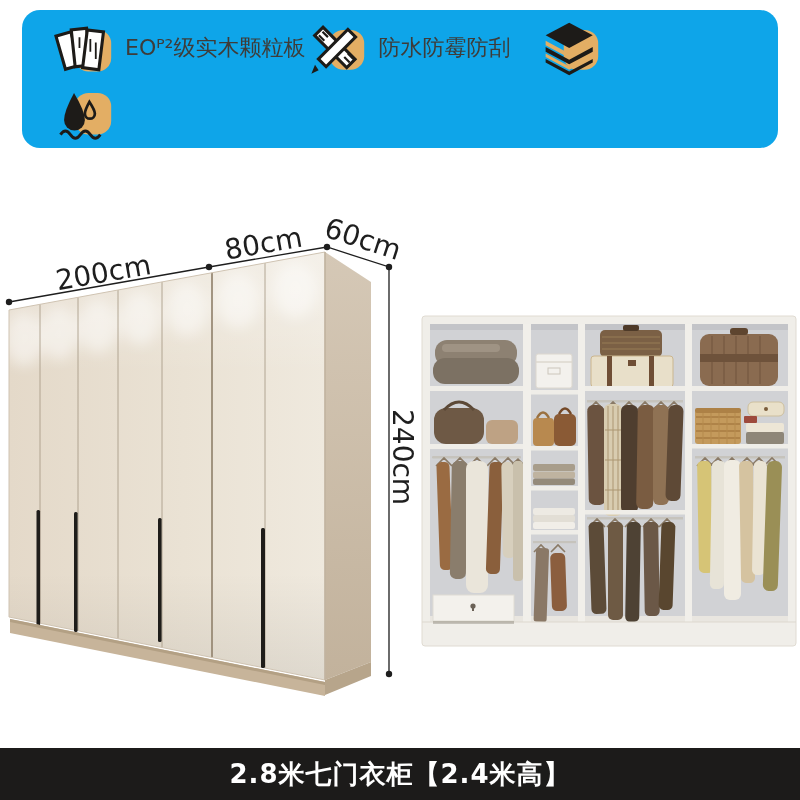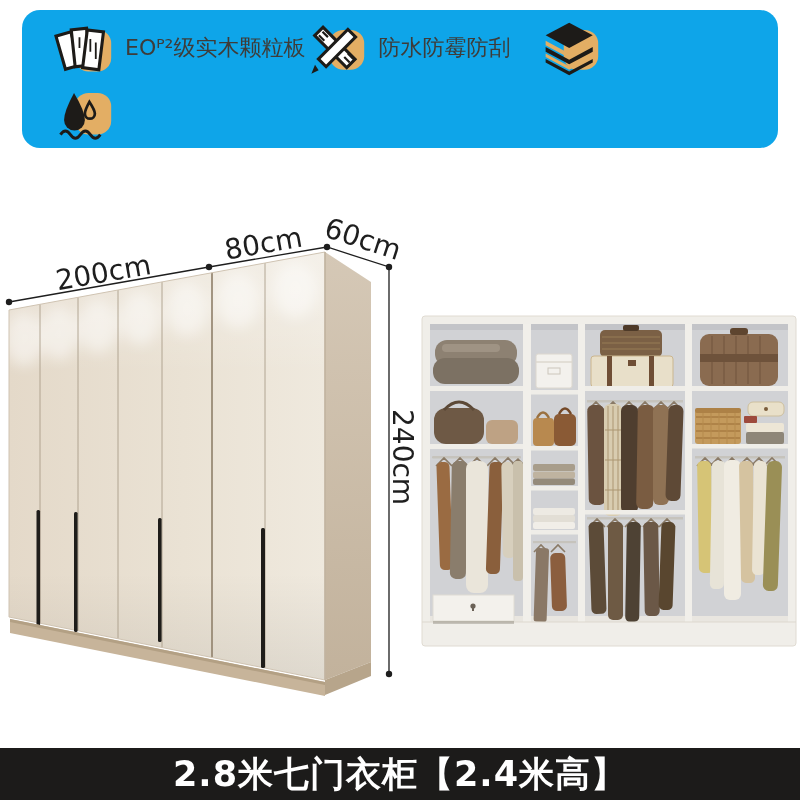--- a/index.html
+++ b/index.html
@@ -13,21 +13,21 @@
   .feature{display:flex;align-items:center;gap:9px;}
   .feature-icon{width:64px;height:58px;flex:0 0 64px;}
   .feature-label{font-size:22px;color:#3E3C39;font-weight:500;white-space:nowrap;}
   
   .drawing-svg{position:absolute;left:0;top:210px;width:420px;height:500px;}
   .interior-svg{position:absolute;left:420px;top:310px;width:378px;height:338px;}
   .dim-label{font-size:28px;fill:#1E1E1E;font-family:"DejaVu Sans","Liberation Sans",sans-serif;}
   
   .caption-bar{position:absolute;left:0;bottom:0;width:800px;height:52px;background:#1C1B1A;
     display:flex;align-items:center;justify-content:center;}
-  .caption-text{color:#ffffff;font-size:35px;font-weight:700;letter-spacing:1px;}
+  .caption-text{color:#ffffff;font-size:26px;font-weight:700;letter-spacing:1px;}
 </style>
 </head>
 <body>
 
 <div class="stage">
 
   <div class="features-panel">
 
     <div class="feature">
       <svg class="feature-icon" viewBox="0 0 64 64">

